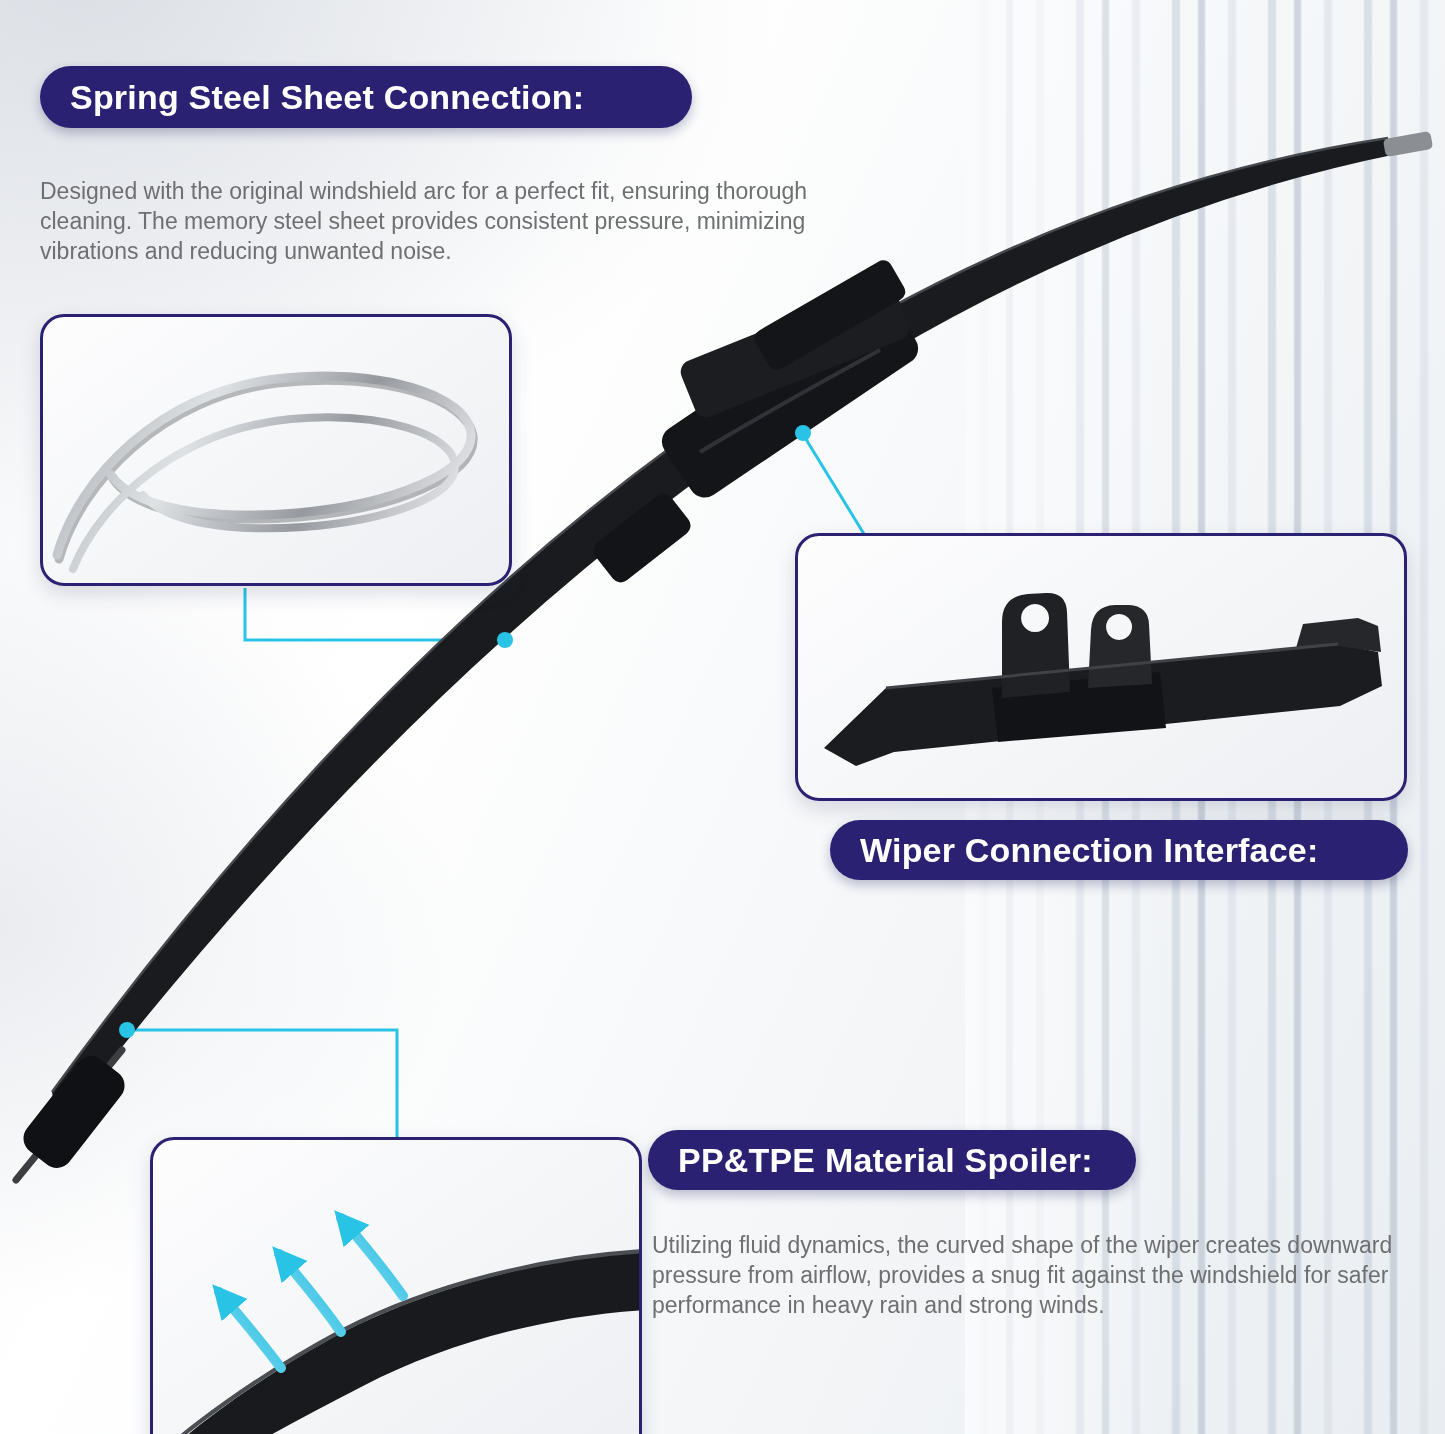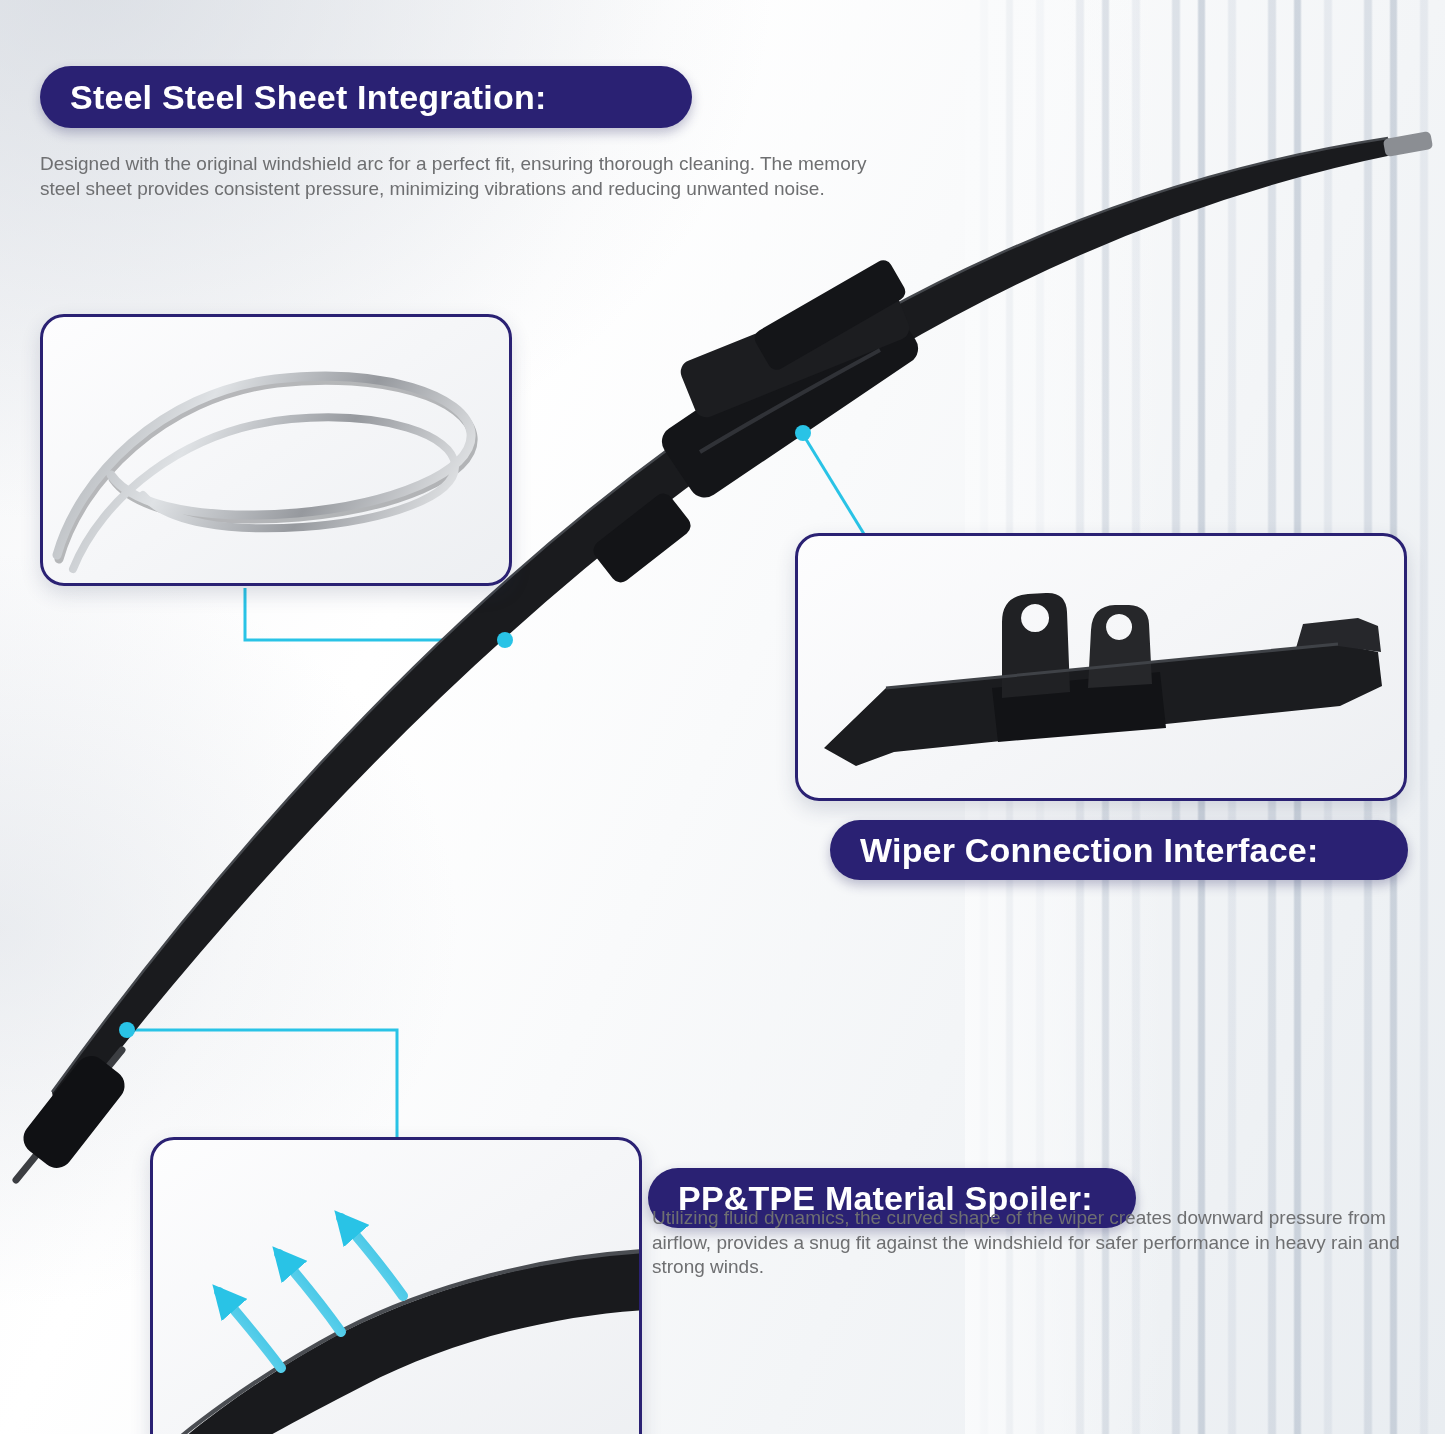--- a/index.html
+++ b/index.html
@@ -22,23 +22,23 @@
               rgba(255,255,255,0) 49px 70px, rgba(199,207,219,0.33) 72px 78px,
               rgba(255,255,255,0) 80px 96px); }
 
   .blade-layer { position:absolute; inset:0; width:1445px; height:1434px; z-index:1; }
 
   .pill { position:absolute; display:flex; align-items:center; background:#2a2173; color:#ffffff;
           border-radius:34px; padding:0 30px; z-index:2; box-shadow:0 5px 12px rgba(30,30,90,0.28); }
   .pill-text { font-size:34px; font-weight:bold; letter-spacing:0.2px; white-space:nowrap; }
   .pill1 { left:40px;  top:66px;   width:652px; height:62px; }
   .pill2 { left:830px; top:820px;  width:578px; height:60px;text-align:right; }
-  .pill3 { left:648px; top:1168px; width:488px; height:60px; }
+  .pill3 { left:648px; top:1130px; width:488px; height:60px; }
 
-  .body-text { position:absolute; color:#6e6f71; font-size:19px; line-height:1.30; z-index:2; }
+  .body-text { position:absolute; color:#6e6f71; font-size:23px; line-height:1.30; z-index:2;margin-top:25px; }
   .body1 { left:40px;  top:152px;  width:840px; }
   .body2 { left:800px; top:902px;  width:625px; }
   .body3 { left:652px; top:1206px; width:760px; }
 
   .card { position:absolute; border:3px solid #2a2173; border-radius:24px; z-index:2; overflow:hidden;
           background:linear-gradient(145deg,#fdfdfe 0%, #edeff2 100%);
           box-shadow:0 8px 20px rgba(40,50,90,0.16); }
   .card1 { left:40px;  top:314px;  width:472px; height:272px; }
   .card2 { left:795px; top:533px;  width:612px; height:268px; }
   .card3 { left:150px; top:1137px; width:492px; height:330px; }
@@ -86,21 +86,21 @@
         </g>
       <path d="M700 452 Q770 410 880 350" stroke="#303237" stroke-width="4" fill="none"></path>
     </g>
 
     <circle cx="505" cy="640" r="8" fill="#29c3e6"></circle>
     <circle cx="803" cy="433" r="8" fill="#29c3e6"></circle>
     <circle cx="127" cy="1030" r="8" fill="#29c3e6"></circle>
   </svg>
 
   <div class="pill pill1">
-    <span class="pill-text">Steel Steel Sheet Integration:</span>
+    <span class="pill-text">Spring Steel Sheet Connection:</span>
   </div>
   <p class="body-text body1">Designed with the original windshield arc for a perfect fit, ensuring thorough cleaning. The memory steel sheet provides consistent pressure, minimizing vibrations and reducing unwanted noise.</p>
 
   <div class="card card1">
     <svg viewBox="0 0 466 266">
       <defs>
         <linearGradient id="steel" x1="0" y1="0" x2="466" y2="266" gradientUnits="userSpaceOnUse">
           <stop offset="0" stop-color="#8d9196"></stop>
             <stop offset="0.35" stop-color="#dfe2e5"></stop>
           <stop offset="0.6" stop-color="#96999e"></stop>

